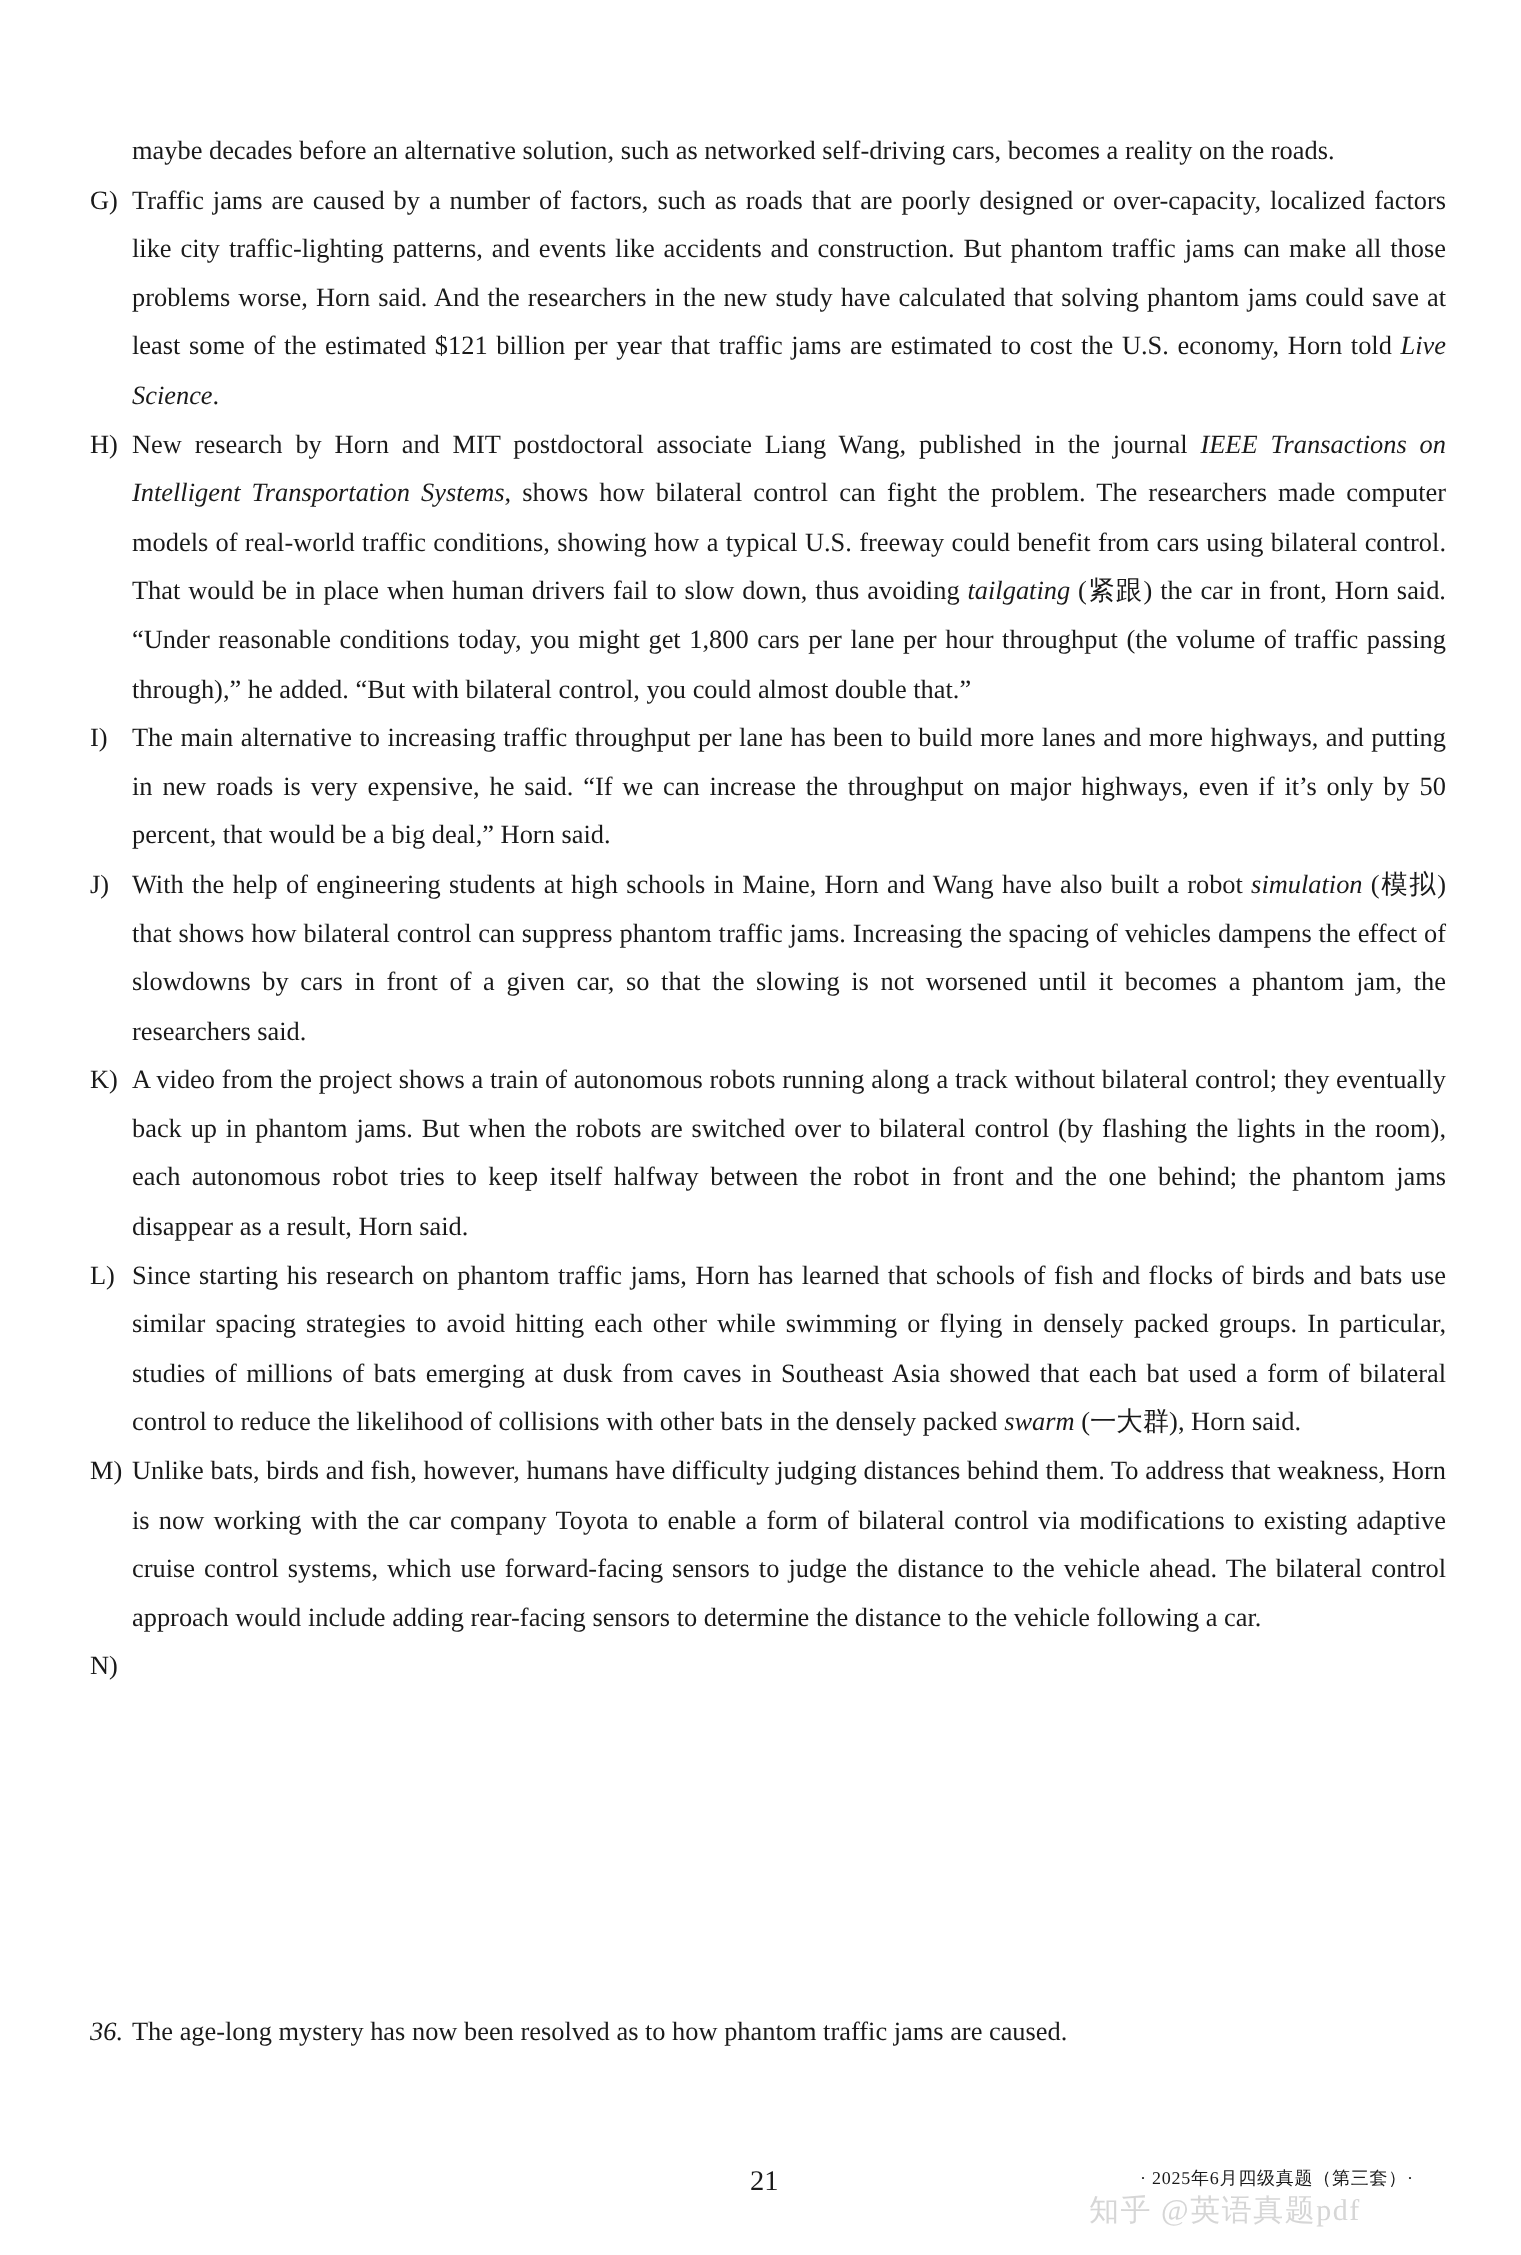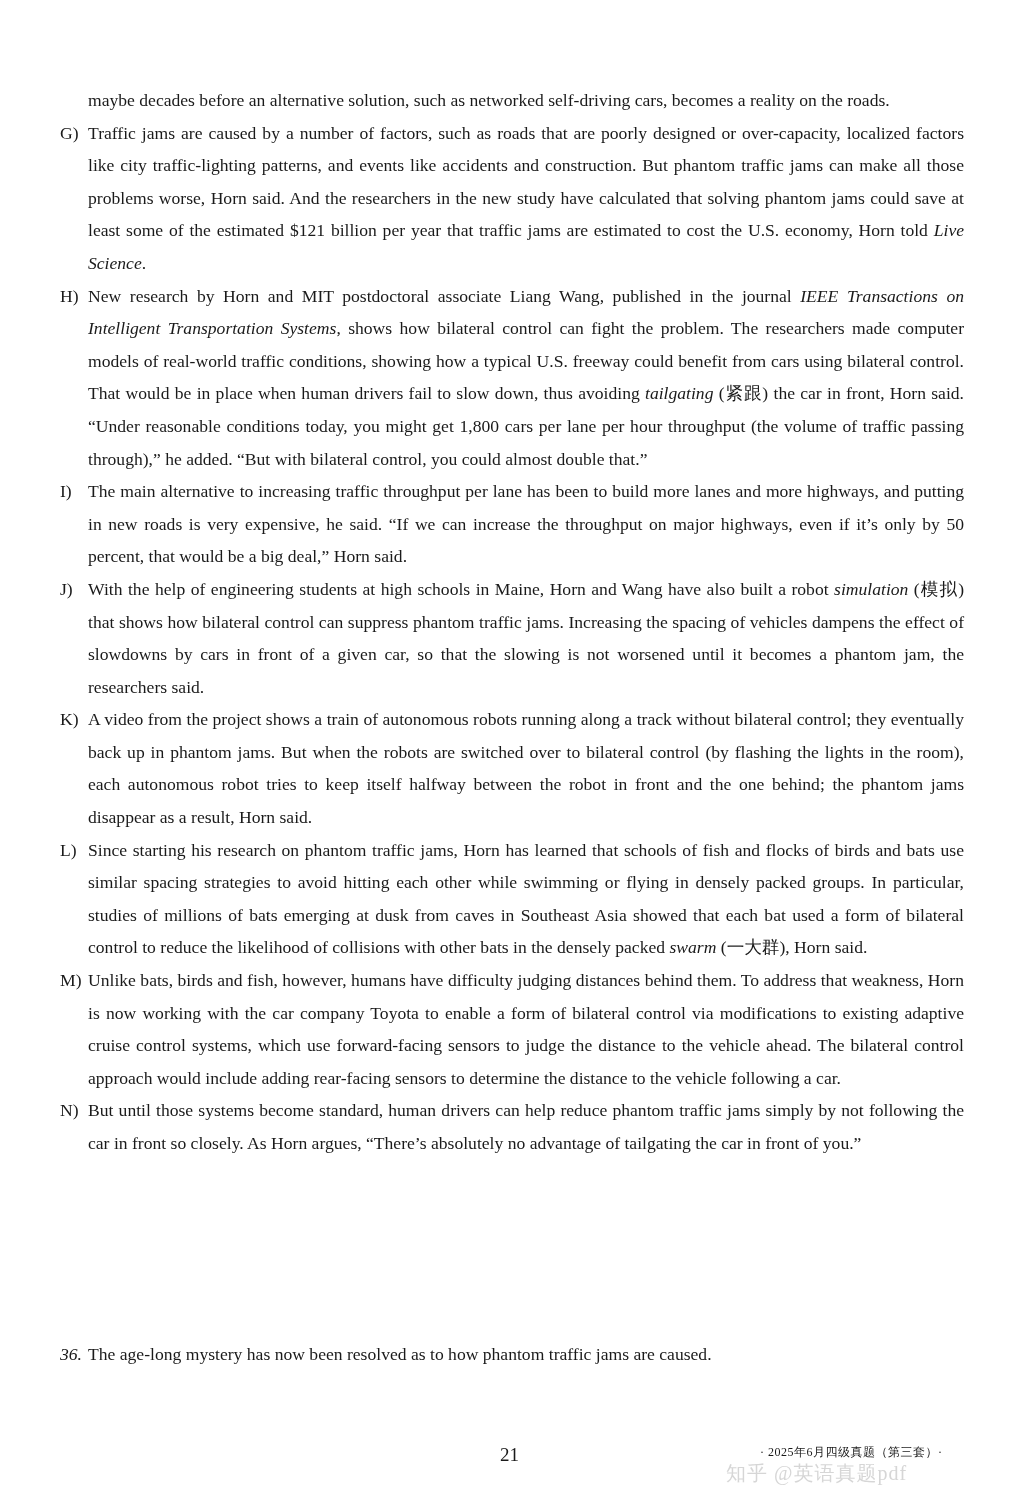--- a/index.html
+++ b/index.html
@@ -44,21 +44,21 @@
   <div class="text-block">
     <p class="cont">maybe decades before an alternative solution, such as networked self-driving cars, becomes a reality on the roads.</p>
     <div id="paras">
         <p class="para"><span class="label">G)</span><span>Traffic jams are caused by a number of factors, such as roads that are poorly designed or over-capacity, localized factors like city traffic-lighting patterns, and events like accidents and construction. But phantom traffic jams can make all those problems worse, Horn said. And the researchers in the new study have calculated that solving phantom jams could save at least some of the estimated $121 billion per year that traffic jams are estimated to cost the U.S. economy, Horn told </span><i>Live Science</i><span>.</span></p>
         <p class="para"><span class="label">H)</span><span>New research by Horn and MIT postdoctoral associate Liang Wang, published in the journal </span><i>IEEE Transactions on Intelligent Transportation Systems</i><span>, shows how bilateral control can fight the problem. The researchers made computer models of real-world traffic conditions, showing how a typical U.S. freeway could benefit from cars using bilateral control. That would be in place when human drivers fail to slow down, thus avoiding </span><i>tailgating</i><span> (紧跟) the car in front, Horn said. “Under reasonable conditions today, you might get 1,800 cars per lane per hour throughput (the volume of traffic passing through),” he added. “But with bilateral control, you could almost double that.”</span></p>
         <p class="para"><span class="label">I)</span><span>The main alternative to increasing traffic throughput per lane has been to build more lanes and more highways, and putting in new roads is very expensive, he said. “If we can increase the throughput on major highways, even if it’s only by 50 percent, that would be a big deal,” Horn said.</span></p>
         <p class="para"><span class="label">J)</span><span>With the help of engineering students at high schools in Maine, Horn and Wang have also built a robot </span><i>simulation</i><span> (模拟) that shows how bilateral control can suppress phantom traffic jams. Increasing the spacing of vehicles dampens the effect of slowdowns by cars in front of a given car, so that the slowing is not worsened until it becomes a phantom jam, the researchers said.</span></p>
         <p class="para"><span class="label">K)</span><span>A video from the project shows a train of autonomous robots running along a track without bilateral control; they eventually back up in phantom jams. But when the robots are switched over to bilateral control (by flashing the lights in the room), each autonomous robot tries to keep itself halfway between the robot in front and the one behind; the phantom jams disappear as a result, Horn said.</span></p>
         <p class="para"><span class="label">L)</span><span>Since starting his research on phantom traffic jams, Horn has learned that schools of fish and flocks of birds and bats use similar spacing strategies to avoid hitting each other while swimming or flying in densely packed groups. In particular, studies of millions of bats emerging at dusk from caves in Southeast Asia showed that each bat used a form of bilateral control to reduce the likelihood of collisions with other bats in the densely packed </span><i>swarm</i><span> (一大群), Horn said.</span></p>
         <p class="para"><span class="label">M)</span><span>Unlike bats, birds and fish, however, humans have difficulty judging distances behind them. To address that weakness, Horn is now working with the car company Toyota to enable a form of bilateral control via modifications to existing adaptive cruise control systems, which use forward-facing sensors to judge the distance to the vehicle ahead. The bilateral control approach would include adding rear-facing sensors to determine the distance to the vehicle following a car.</span></p>
-        <p class="para"><span class="label">N)</span><span>But until those systems become standard, human drivers can help reduce phantom traffic jams simply by not following the car in front so closely. As Horn argues, “There’s absolutely no advantage of tailgating the car in front of you.”</span></p>
+        <p class="para"><span class="label">N)</span></p>
       </div>
   </div>
 
   <div class="questions">
     <p class="q">
       <span class="num">36.</span><span>The age-long mystery has now been resolved as to how phantom traffic jams are caused.</span>
     </p>
   </div>
 
   <div class="page-number">21</div>

